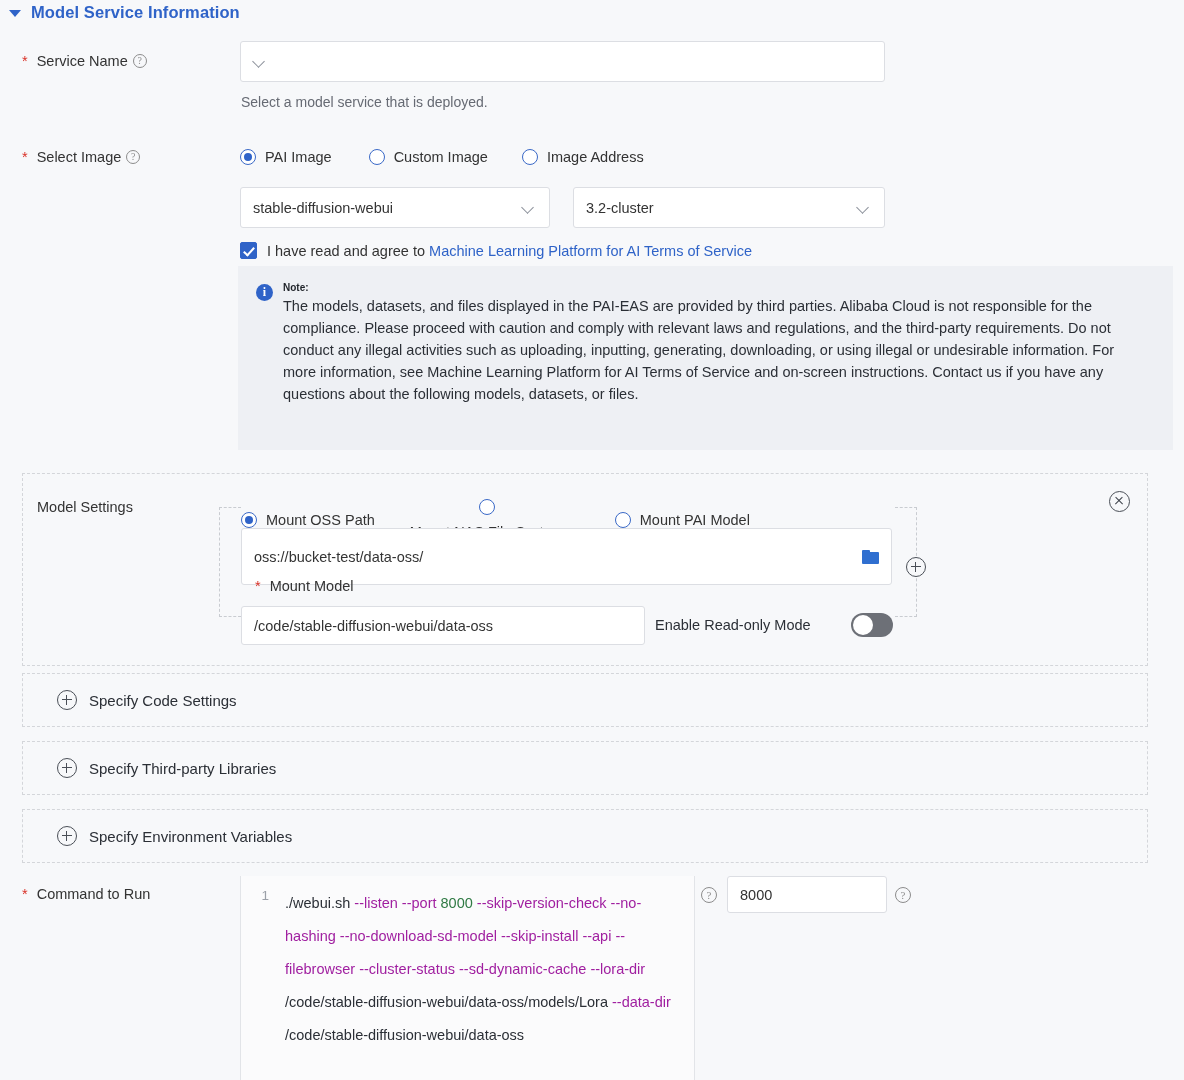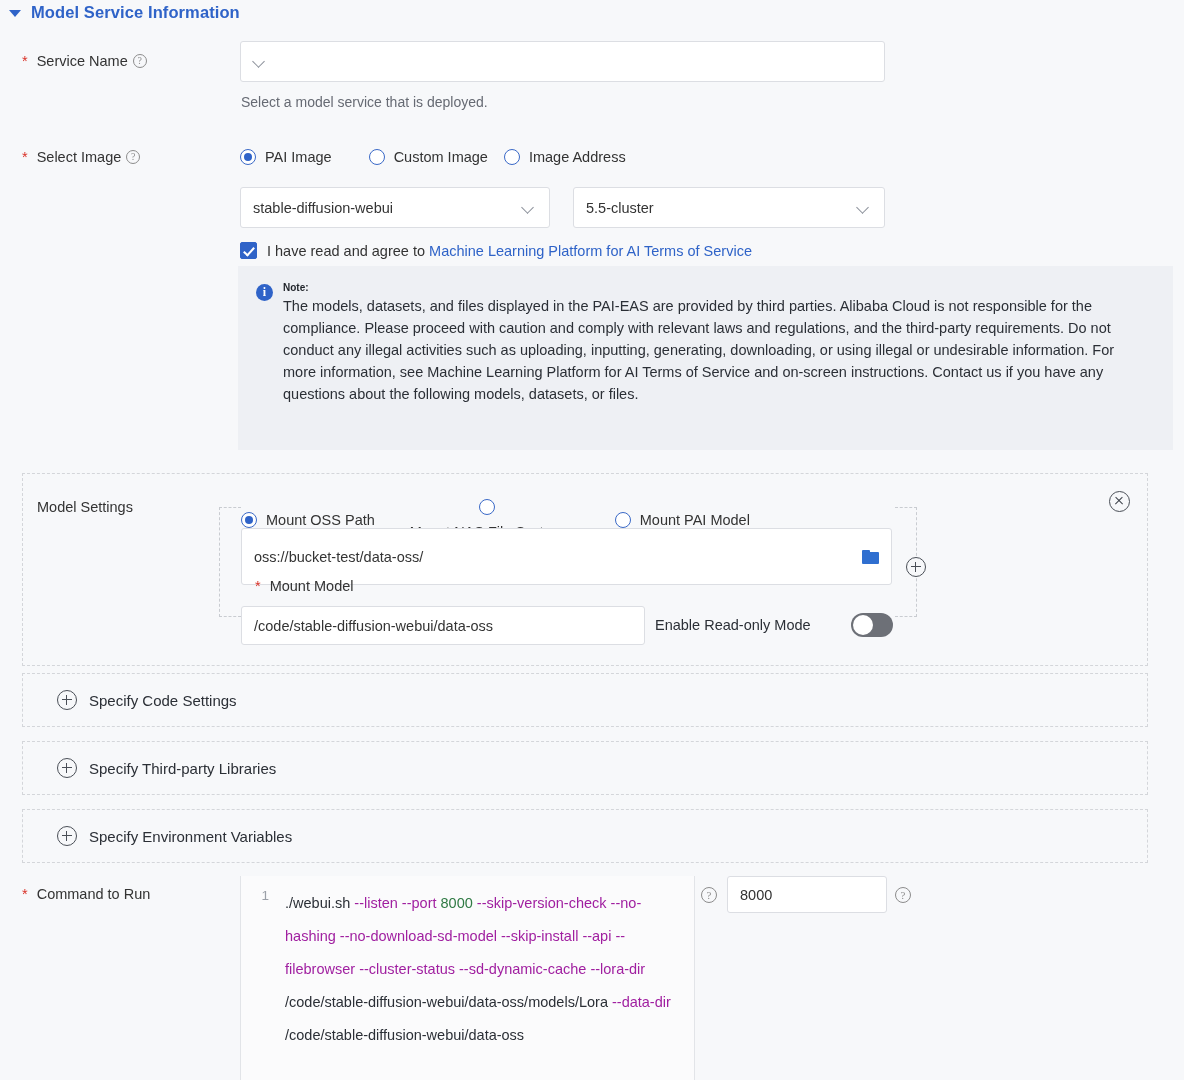--- a/index.html
+++ b/index.html
@@ -323,37 +323,37 @@
   <span class="req-star">*</span>
   <span>Select Image</span>
   <span class="qmark">?</span>
 </div>
 
 <div class="radio-group" style="left:240px; top:149px;">
   <div class="radio-item" style="margin-right:37px;">
     <span class="radio checked"></span>
     <span>PAI Image</span>
   </div>
-  <div class="radio-item" style="margin-right:16px;">
+  <div class="radio-item" style="margin-right:34px;">
     <span class="radio"></span>
     <span>Custom Image</span>
   </div>
   <div class="radio-item">
     <span class="radio"></span>
     <span>Image Address</span>
   </div>
 </div>
 
 <div class="select-box" style="left:240px; top:187px; width:310px; height:41px;">
   <span class="val">stable-diffusion-webui</span>
   <span class="chev"></span>
 </div>
 
 <div class="select-box" style="left:573px; top:187px; width:312px; height:41px;">
-  <span class="val">5.5-cluster</span>
+  <span class="val">3.2-cluster</span>
   <span class="chev"></span>
 </div>
 
 <div class="agree-row" style="left:240px; top:242px;">
   <span class="checkbox"></span>
   <span>
     <span>I have read and agree to </span><a class="link" href="#">Machine Learning Platform for AI Terms of Service</a>
   </span>
 </div>
 

